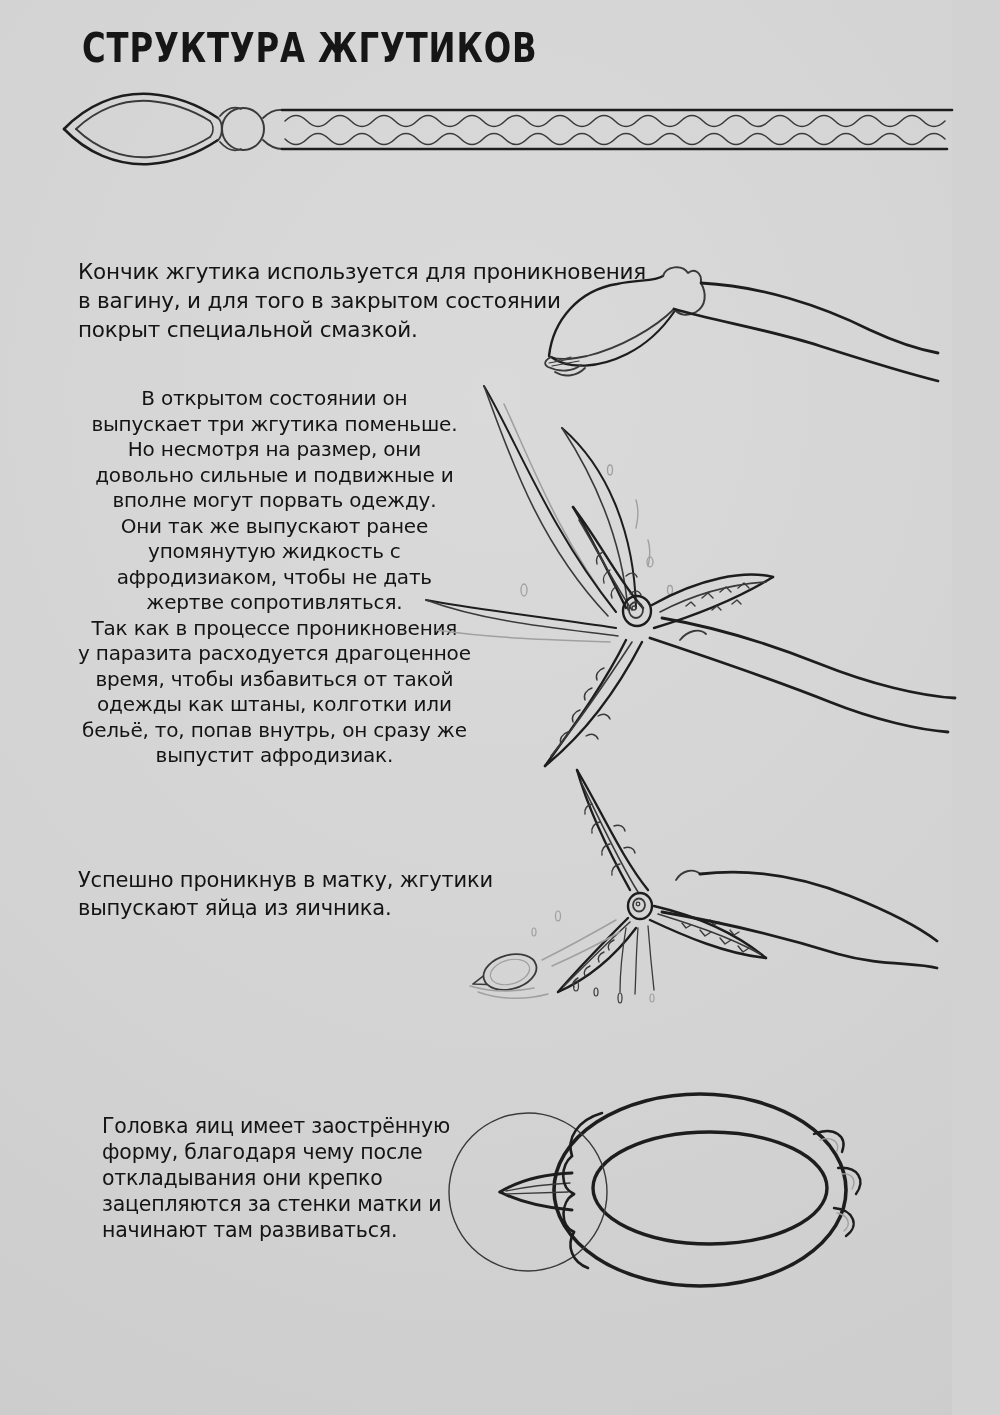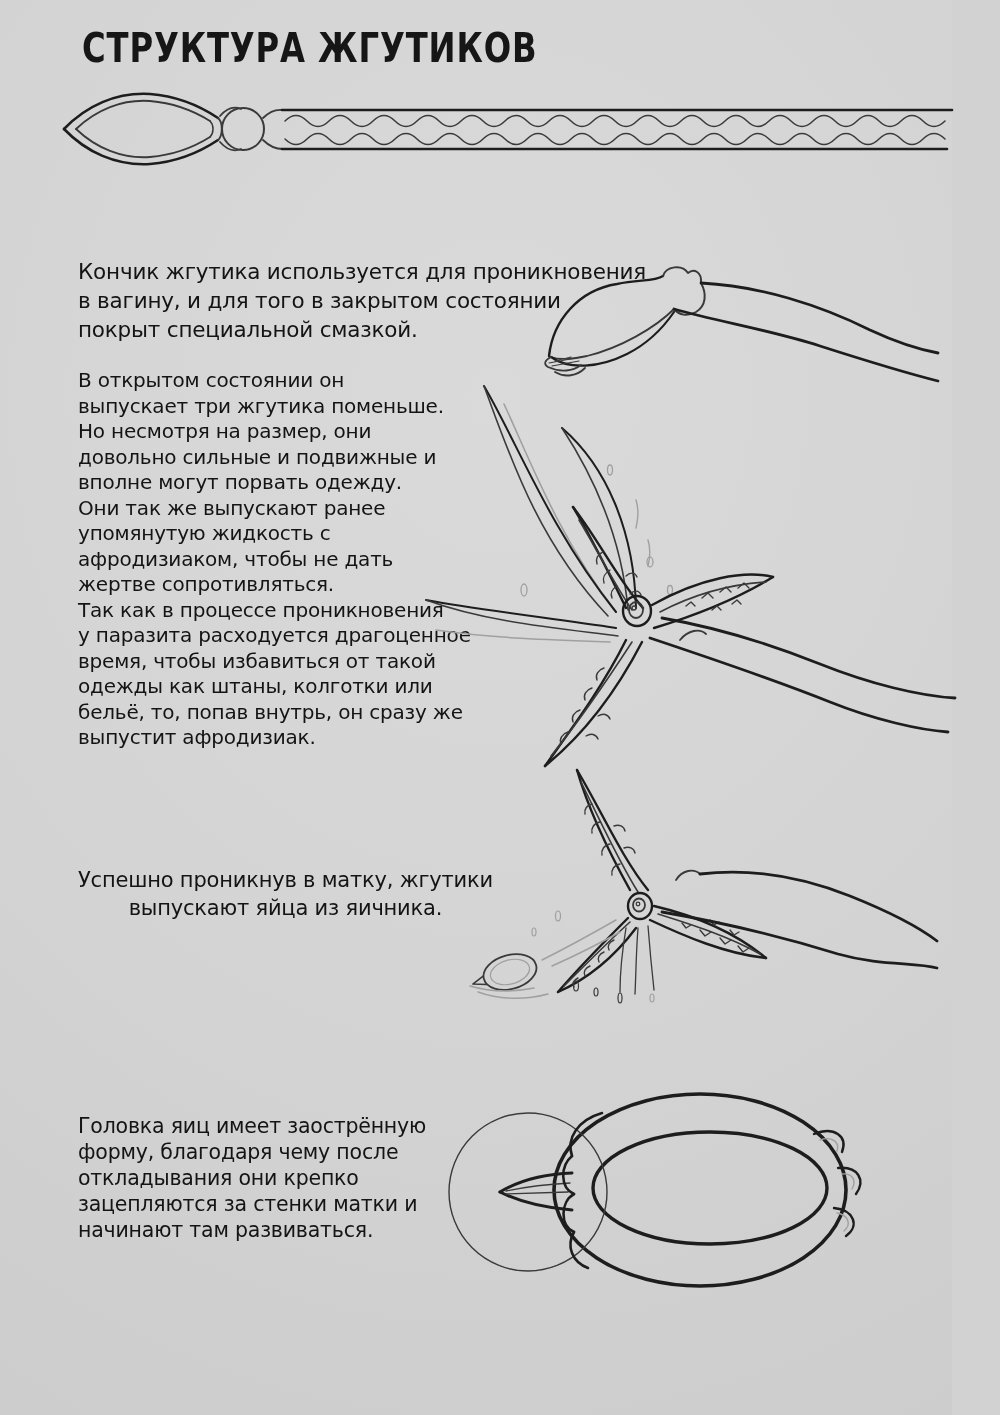--- a/index.html
+++ b/index.html
@@ -17,23 +17,23 @@
     font-size:38px;font-weight:800;color:#161616;
     letter-spacing:1px;white-space:nowrap;
     transform:scaleX(.85) scaleY(1.08);transform-origin:left top;
   }
   .para{
     position:absolute;left:78px;color:#141414;
     white-space:pre-line;letter-spacing:-0.2px;
   }
   .para-1{top:174px;font-size:21.5px;line-height:29px;}
   .para-2{top:257px;font-size:21.5px;line-height:29px;}
-  .para-3{top:368px;font-size:20px;line-height:25.5px;}
-  .para-4{top:866px;font-size:21px;line-height:28px;text-align:center;}
-  .para-5{top:1113px;font-size:20.5px;line-height:26px;}
+  .para-3{top:386px;font-size:20px;line-height:25.5px;text-align:center;}
+  .para-4{top:866px;font-size:21px;line-height:28px;}
+  .para-5{top:1113px;font-size:20.5px;line-height:26px;margin-left:24px;}
   svg{position:absolute;overflow:visible;}
   svg path, svg ellipse, svg circle, svg line{fill:none;stroke-linecap:round;stroke-linejoin:round;}
   .ink{stroke:#1d1d1d;}
   .ink2{stroke:#3a3a3a;}
   .ghost{stroke:#a0a0a0;}
 </style>
 </head>
 <body>
 
 <div class="page">

